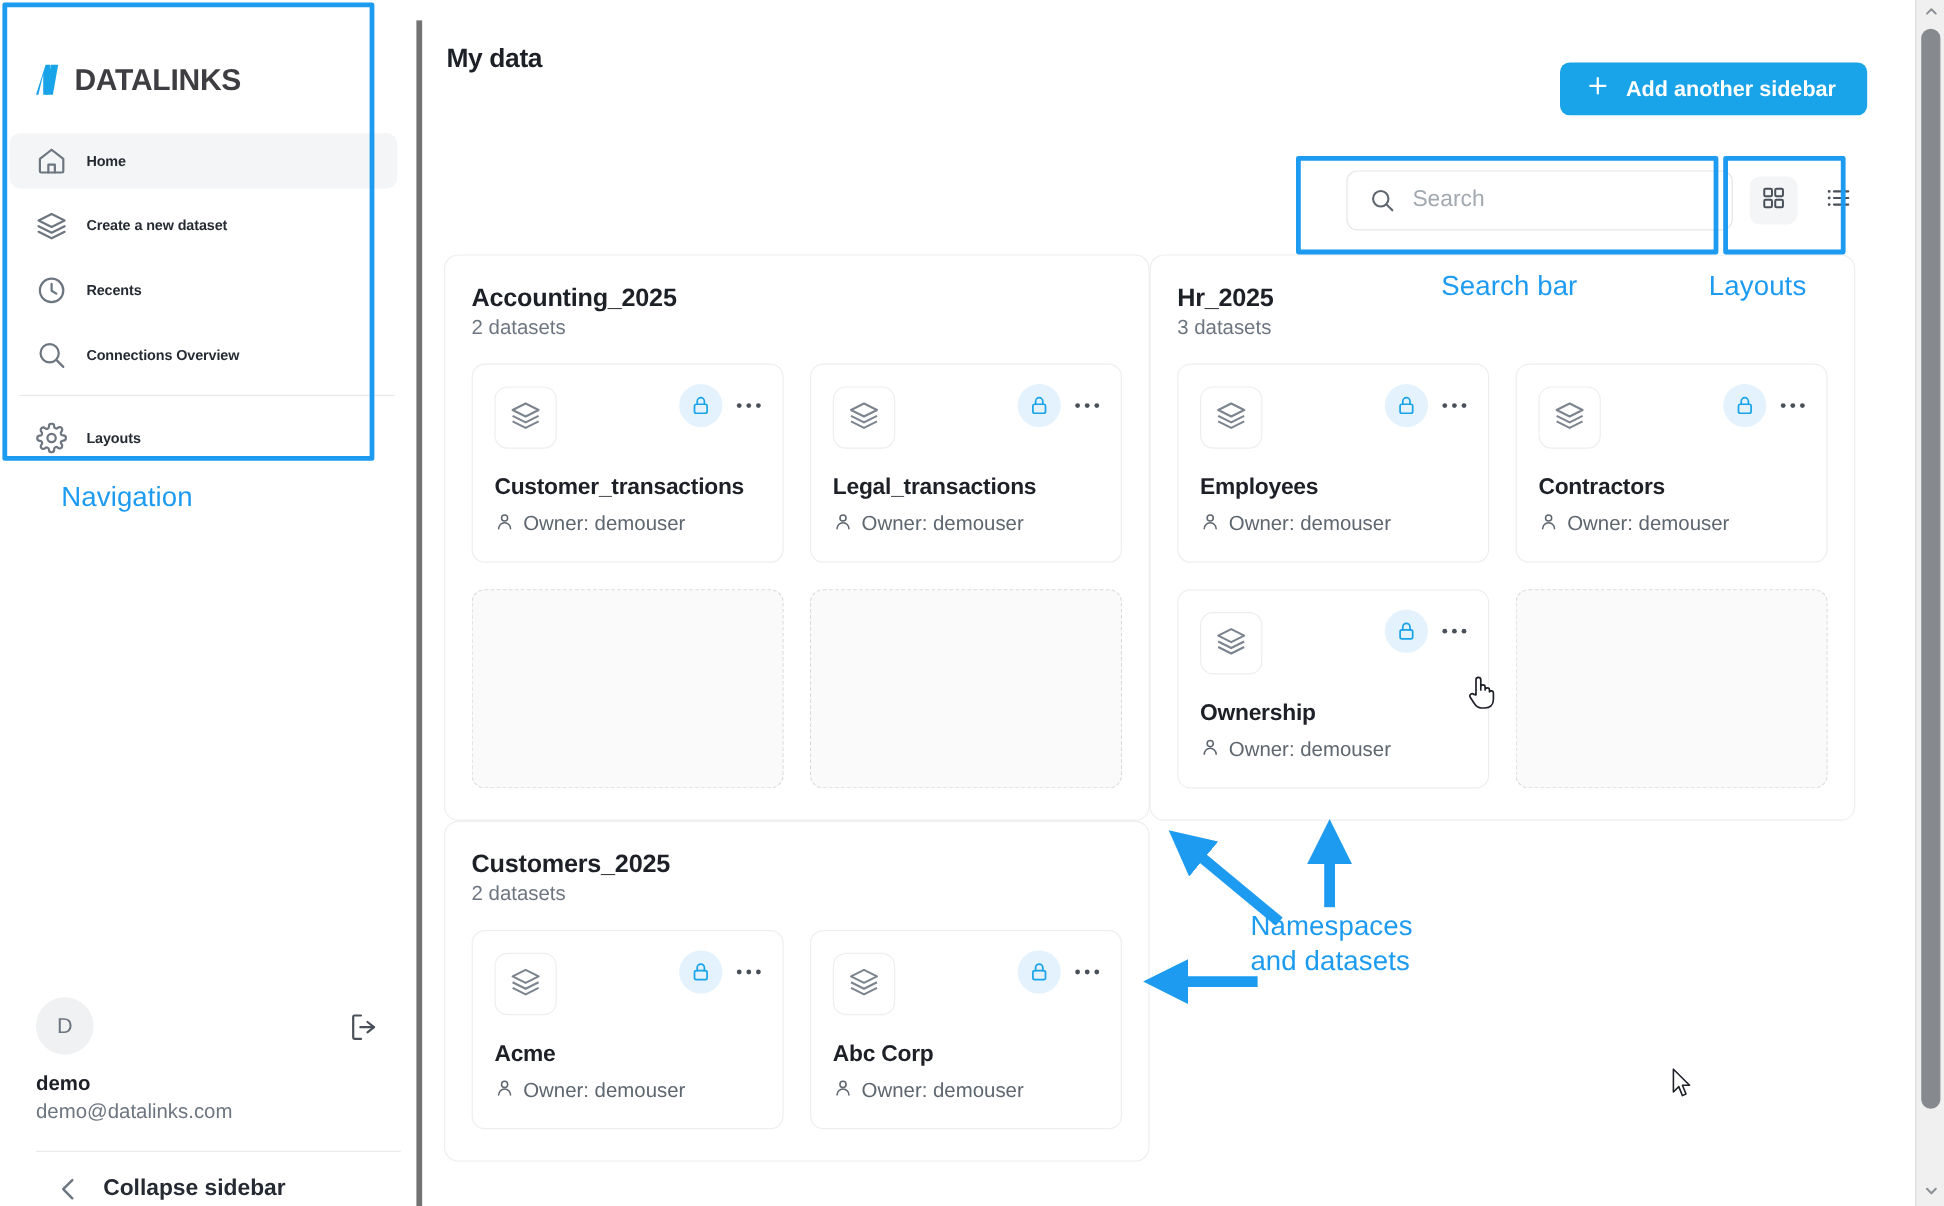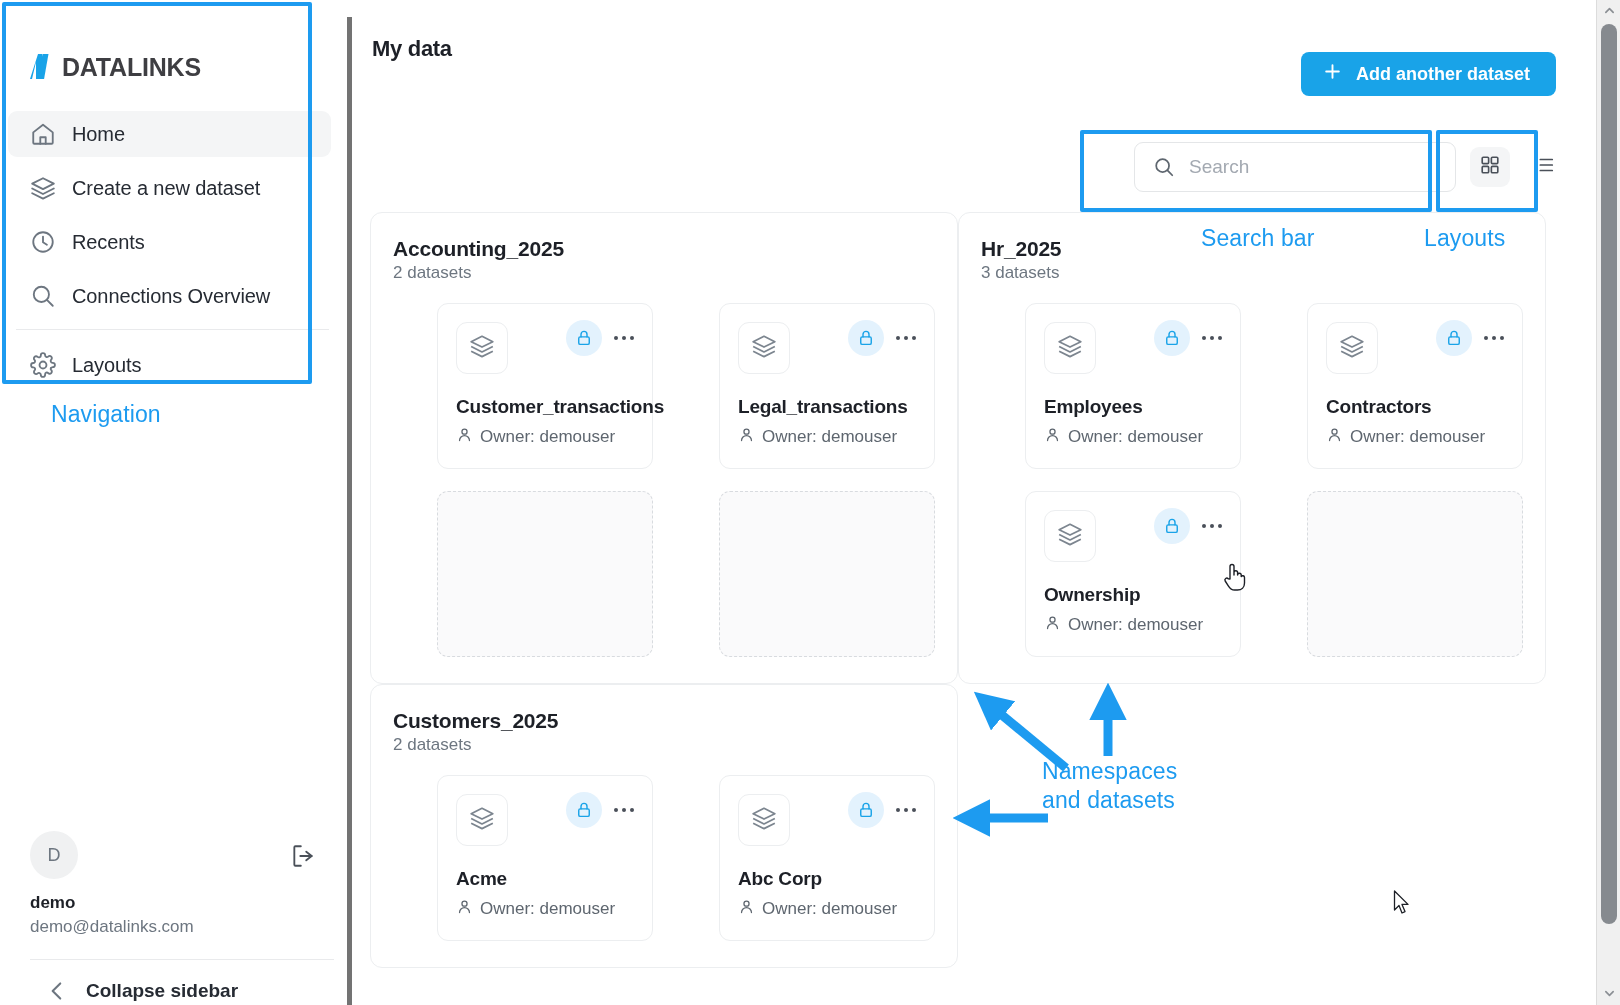--- a/index.html
+++ b/index.html
@@ -38,21 +38,21 @@
   .nav-item {
     display: flex; align-items: center; gap: 16px;
     height: 46px;
     margin: 0 16px 8px 8px;
     padding-left: 22px;
     border-radius: 9px;
     cursor: pointer;
     color: #262b33;
   }
   .nav-item.active { background: #f4f5f6; }
-  .nav-label { font-size: 20px; font-weight: normal; letter-spacing: -0.1px; }
+  .nav-label { font-size: 12px; font-weight: bold; letter-spacing: -0.1px; }
   .nav-icon { width: 26px; height: 26px; flex: 0 0 26px; color: #6d7680; }
   .nav-divider {
     height: 1px; background: #e9eaec;
     margin: 10px 18px 12px 16px;
   }
 
   
   .user-block {
     position: absolute; left: 0; bottom: 0; width: 352px;
     padding: 0 18px;
@@ -109,21 +109,21 @@
     font-size: 18px; font-weight: bold;
     font-family: "Liberation Sans", sans-serif;
     display: flex; align-items: center; gap: 14px;
     padding: 0 26px 0 22px;
     cursor: pointer;
   }
   .plus-icon { width: 19px; height: 19px; }
 
   
   .toolbar {
-    position: absolute; right: 28px; top: 142px;
+    position: absolute; right: 40px; top: 142px;
     display: flex; align-items: center; gap: 14px;
   }
   .search-wrap {
     position: relative;
     width: 322px; height: 50px;
   }
   .search-input {
     width: 100%; height: 100%;
     border: 1px solid #e4e6e8; border-radius: 9px;
     background: #ffffff;
@@ -171,21 +171,20 @@
     display: grid; grid-template-columns: 1fr 1fr; gap: 22px;
   }
   .ds-card {
     height: 166px;
     border: 1px solid #eceef0;
     border-radius: 11px;
     background: #ffffff;
     padding: 18px 18px 0 18px;
     position: relative;
     cursor: pointer;
-    margin-left: 44px;
   }
   .ds-card.empty {
     border: 1px dashed #d8dbdf;
     background: #fafafb;
     cursor: default;
   }
   .ds-thumb {
     width: 52px; height: 52px;
     border: 1px solid #eceef0; border-radius: 11px;
     display: flex; align-items: center; justify-content: center;
@@ -356,21 +355,21 @@
   <div class="main">
 
     <div class="page-title">My data</div>
 
     <button class="add-btn">
       <span>
         <svg class="plus-icon" viewBox="0 0 24 24" fill="none" stroke="#ffffff" stroke-width="2.4" stroke-linecap="round">
           <path d="M12 4 V20 M4 12 H20"></path>
         </svg>
       </span>
-      <span>Add another dataset</span>
+      <span>Add another sidebar</span>
     </button>
 
     <div class="toolbar">
       <div class="search-wrap">
         <span class="search-icon">
           <svg viewBox="0 0 24 24" fill="none" stroke="currentColor" stroke-width="1.9" stroke-linecap="round">
             <circle cx="10.5" cy="10.5" r="7"></circle>
             <path d="M15.8 15.8 L21 21"></path>
           </svg>
         </span>

